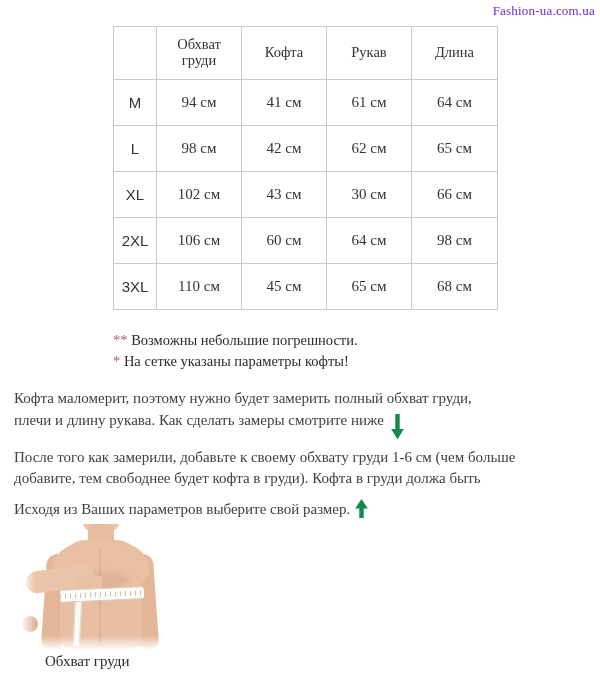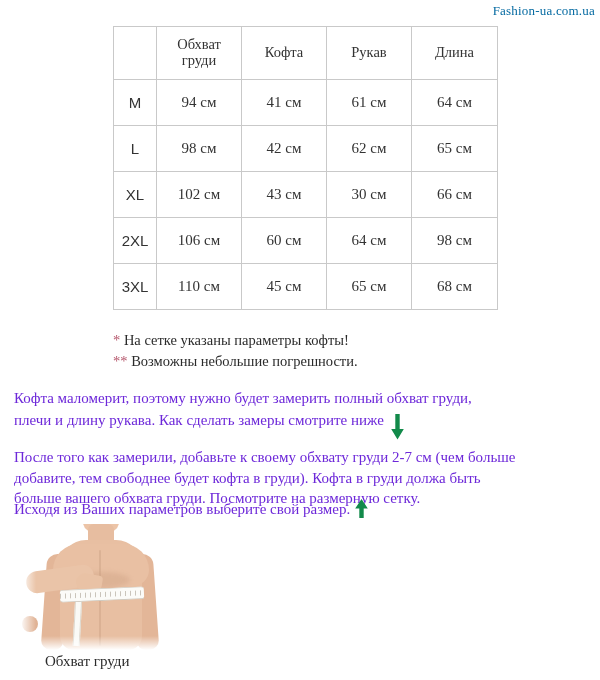--- a/index.html
+++ b/index.html
@@ -16,21 +16,21 @@
     color: #2b2b2b;
   }
 
   
   .watermark {
     position: absolute;
     top: 3px;
     right: 5px;
     font-family: "Liberation Serif", "DejaVu Serif", serif;
     font-size: 13px;
-    color: #0369a1;
+    color: #6d28d9;
     letter-spacing: 0.2px;
     white-space: nowrap;
   }
 
   
   .size-table-wrap {
     position: absolute;
     left: 113px;
     top: 26px;
     width: 384px;
@@ -88,21 +88,21 @@
     font-family: "Liberation Serif", "DejaVu Serif", serif;
   }
 
   
   .para {
     position: absolute;
     left: 14px;
     width: 572px;
     font-size: 15px;
     line-height: 20.5px;
-    color: #6d28d9;
+    color: #404040;
   }
   .para-1 { top: 388px; }
   .para-2 { top: 447px; }
   .para-3 { top: 499px; }
 
   .arrow {
     display: inline-block;
     vertical-align: middle;
     position: relative;
   }
@@ -333,42 +333,41 @@
         <td>45 см</td>
         <td>65 см</td>
         <td>68 см</td>
       </tr>
     </tbody>
   </table>
 </div>
 
 <div class="notes">
   <div class="note-line">
+    <span class="note-star">**</span>
+    <span>Возможны небольшие погрешности.</span>
+  </div>
+  <div class="note-line">
     <span class="note-star">*</span>
     <span>На сетке указаны параметры кофты!</span>
-  </div>
-  <div class="note-line">
-    <span class="note-star">**</span>
-    <span>Возможны небольшие погрешности.</span>
   </div>
 </div>
 
 <div class="para para-1">
   <span>Кофта маломерит, поэтому нужно будет замерить полный обхват груди,</span><br>
   <span>плечи и длину рукава. Как сделать замеры смотрите ниже</span><span class="arrow arrow-down">
     <svg viewBox="0 0 13 26" width="13" height="26" aria-hidden="true">
       <polygon points="4.3,0 8.7,0 8.7,15 12.8,15 6.5,25.5 0.2,15 4.3,15" fill="#128a4a"></polygon>
     </svg>
   </span>
 </div>
 
 <div class="para para-2">
-  <span>После того как замерили, добавьте к своему обхвату груди 2-7 см (чем больше</span><br>
+  <span>После того как замерили, добавьте к своему обхвату груди 1-6 см (чем больше</span><br>
   <span>добавите, тем свободнее будет кофта в груди). Кофта в груди должа быть</span><br>
-  <span>больше вашего обхвата груди. Посмотрите на размерную сетку.</span>
 </div>
 
 <div class="para para-3">
   <span>Исходя из Ваших параметров выберите свой размер.</span><span class="arrow arrow-up">
     <svg viewBox="0 0 13 19" width="13" height="19" aria-hidden="true">
       <polygon points="6.5,0 12.8,9.5 8.7,9.5 8.7,19 4.3,19 4.3,9.5 0.2,9.5" fill="#128a4a"></polygon>
     </svg>
   </span>
 </div>
 

